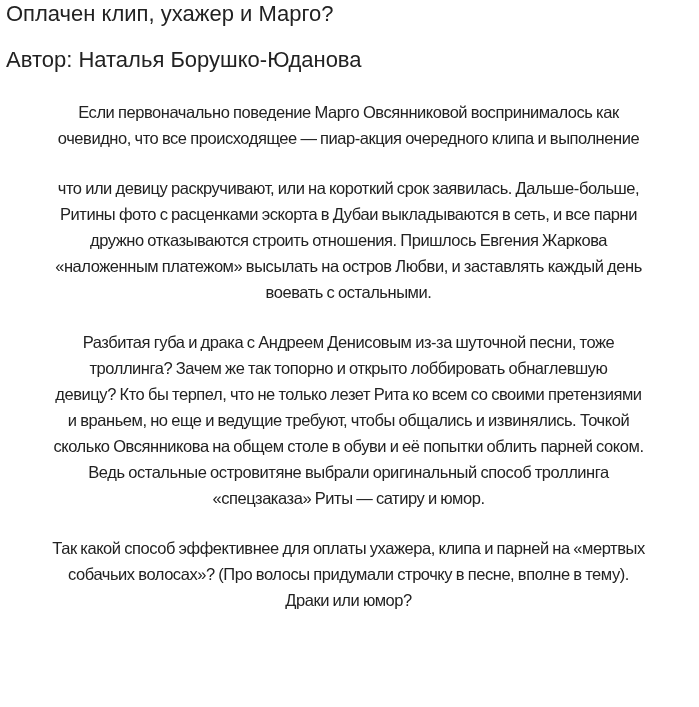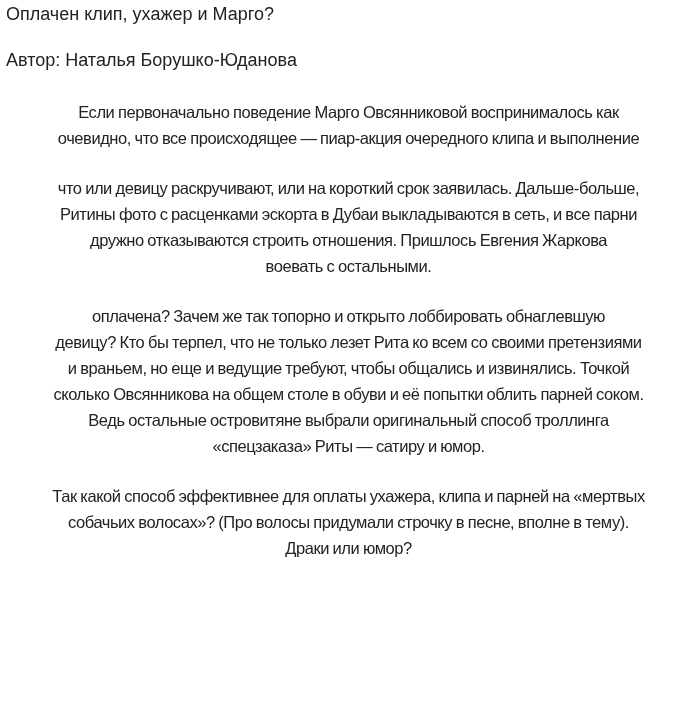--- a/index.html
+++ b/index.html
@@ -1,18 +1,18 @@
 <!DOCTYPE html>
 <html><head>
 <meta charset="utf-8">
 <style>
   html, body { margin:0; padding:0; background:#ffffff; }
   body { width:699px; height:707px; overflow:hidden; }
   .page { padding:2px 8px 0 6px; color:#222222; font-family:"Liberation Sans", sans-serif; font-size:16.5px; }
-  .title, .author { margin:0; line-height:24px; font-weight:normal; font-size:18px; }
+  .title, .author { margin:0; line-height:24px; font-weight:normal; font-size:22px; }
   .title { margin-top:0; }
   .author { margin-top:22px; }
   .para { margin:24px 0 0 0; line-height:26px; letter-spacing:-0.45px; word-spacing:-0.5px; }
   .para.first { margin-top:27px; }
   .line { display:block; white-space:nowrap;text-align:center; }
 </style>
 </head>
 <body>
 
 <div class="page">
@@ -21,25 +21,27 @@
 
   <p class="para first">
     <span class="line">Если первоначально поведение Марго Овсянниковой воспринималось как</span>
     <span class="line">очевидно, что все происходящее — пиар-акция очередного клипа и выполнение</span>
   </p>
 
   <p class="para">
     <span class="line">что или девицу раскручивают, или на короткий срок заявилась. Дальше-больше,</span>
     <span class="line">Ритины фото с расценками эскорта в Дубаи выкладываются в сеть, и все парни</span>
     <span class="line">дружно отказываются строить отношения. Пришлось Евгения Жаркова</span>
+    <span class="line">«наложенным платежом» высылать на остров Любви, и заставлять каждый день</span>
     <span class="line">воевать с остальными.</span>
   </p>
 
   <p class="para">
-    <span class="line">оплачена? Зачем же так топорно и открыто лоббировать обнаглевшую</span>
+    <span class="line">Разбитая губа и драка с Андреем Денисовым из-за шуточной песни, тоже</span>
+    <span class="line">троллинга? Зачем же так топорно и открыто лоббировать обнаглевшую</span>
     <span class="line">девицу? Кто бы терпел, что не только лезет Рита ко всем со своими претензиями</span>
     <span class="line">и враньем, но еще и ведущие требуют, чтобы общались и извинялись. Точкой</span>
     <span class="line">сколько Овсянникова на общем столе в обуви и её попытки облить парней соком.</span>
     <span class="line">Ведь остальные островитяне выбрали оригинальный способ троллинга</span>
     <span class="line">«спецзаказа» Риты — сатиру и юмор.</span>
   </p>
 
   <p class="para">
     <span class="line">Так какой способ эффективнее для оплаты ухажера, клипа и парней на «мертвых</span>
     <span class="line">собачьих волосах»? (Про волосы придумали строчку в песне, вполне в тему).</span>

